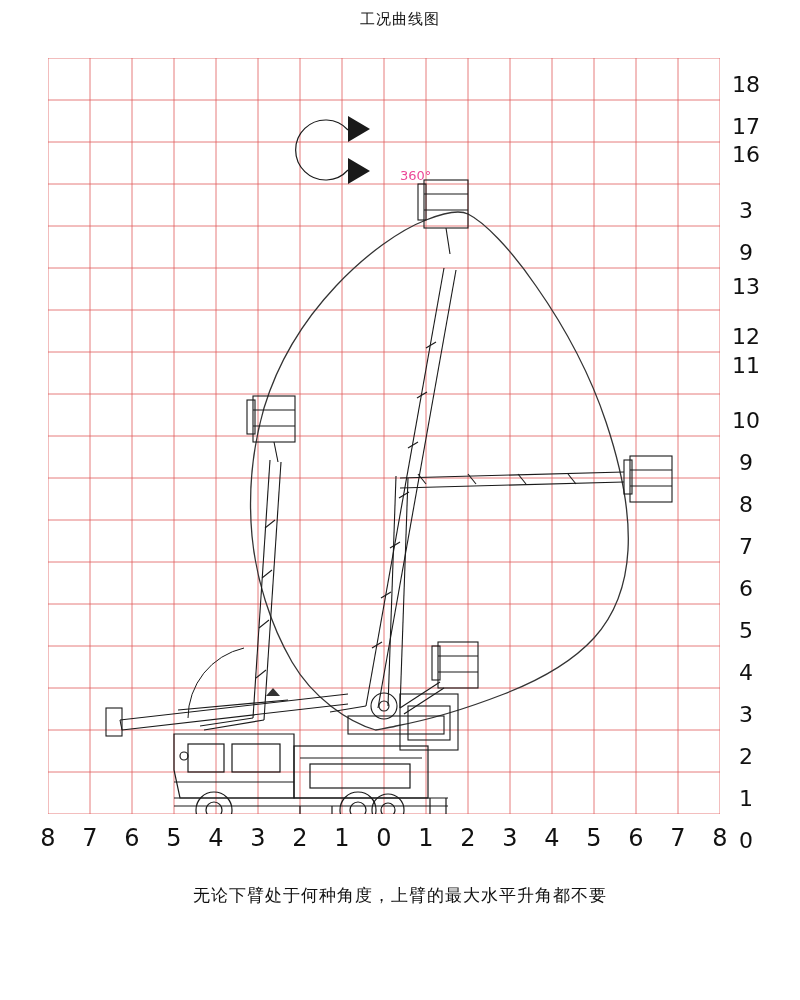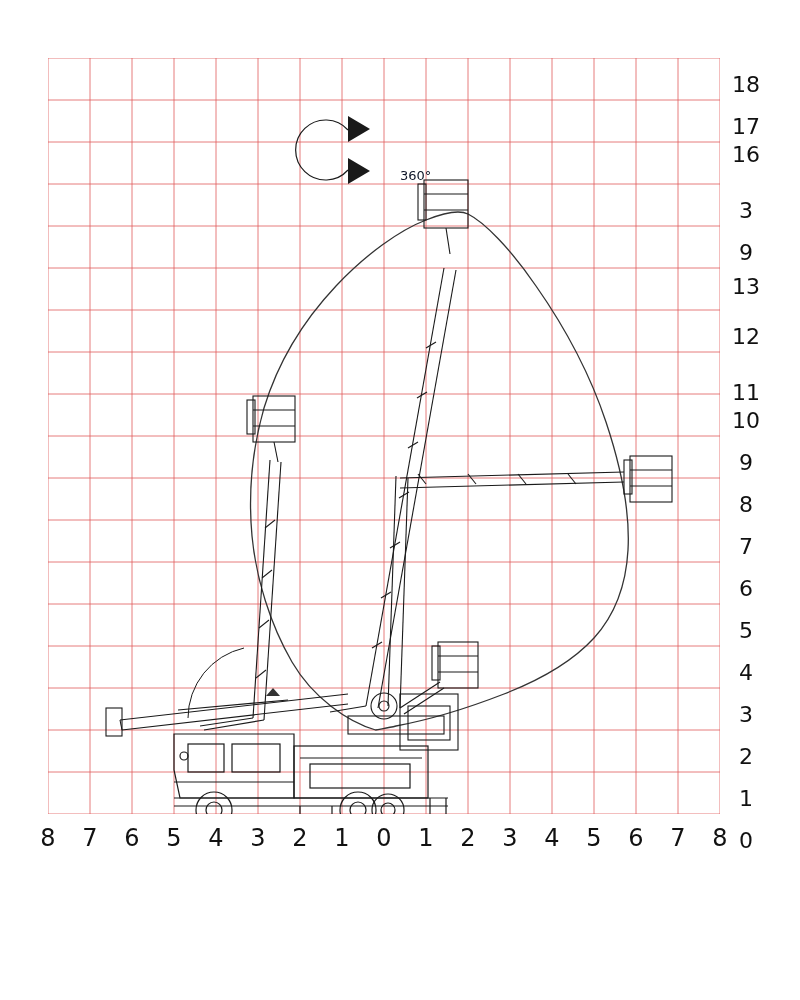--- a/index.html
+++ b/index.html
@@ -90,28 +90,29 @@
   .caption-line {
     display: block;
     letter-spacing: 1px;
   }
   #rot-label {
     position: absolute;
     left: 352px;
     top: 110px;
     font-size: 13px;
     font-family: "DejaVu Sans", sans-serif;
-    color: #0f172a;
+    color: #ec4899;
   }
 </style>
 </head>
 <body>
 
 <div id="page">
 
+  <div id="title">工况曲线图</div>
 
   <div id="chart-area">
     <svg id="grid-svg" width="672" height="756" viewBox="0 0 672 756">
 
       <g stroke="#e05a5a" stroke-width="0.8" fill="none">
         <line x1="0" y1="0" x2="0" y2="756"></line>
         <line x1="42" y1="0" x2="42" y2="756"></line>
         <line x1="84" y1="0" x2="84" y2="756"></line>
         <line x1="126" y1="0" x2="126" y2="756"></line>
         <line x1="168" y1="0" x2="168" y2="756"></line>
@@ -286,21 +287,21 @@
   </div>
 
   <div id="y-axis-labels">
     <div class="y-tick" style="top:0px">18</div>
     <div class="y-tick" style="top:42px">17</div>
     <div class="y-tick" style="top:70px">16</div>
     <div class="y-tick" style="top:126px">3</div>
     <div class="y-tick" style="top:168px">9</div>
     <div class="y-tick" style="top:202px">13</div>
     <div class="y-tick" style="top:252px">12</div>
-    <div class="y-tick" style="top:308px">11</div>
+    <div class="y-tick" style="top:281px">11</div>
     <div class="y-tick" style="top:336px">10</div>
     <div class="y-tick" style="top:378px">9</div>
     <div class="y-tick" style="top:420px">8</div>
     <div class="y-tick" style="top:462px">7</div>
     <div class="y-tick" style="top:504px">6</div>
     <div class="y-tick" style="top:546px">5</div>
     <div class="y-tick" style="top:588px">4</div>
     <div class="y-tick" style="top:630px">3</div>
     <div class="y-tick" style="top:672px">2</div>
     <div class="y-tick" style="top:714px">1</div>
@@ -321,15 +322,16 @@
     <div class="x-tick" style="left:424px">2</div>
     <div class="x-tick" style="left:466px">3</div>
     <div class="x-tick" style="left:508px">4</div>
     <div class="x-tick" style="left:550px">5</div>
     <div class="x-tick" style="left:592px">6</div>
     <div class="x-tick" style="left:634px">7</div>
     <div class="x-tick" style="left:676px">8</div>
   </div>
 
   <div id="caption">
+    <span class="caption-line">无论下臂处于何种角度，上臂的最大水平升角都不要</span>
   </div>
 
 </div>
 
 </body></html>

